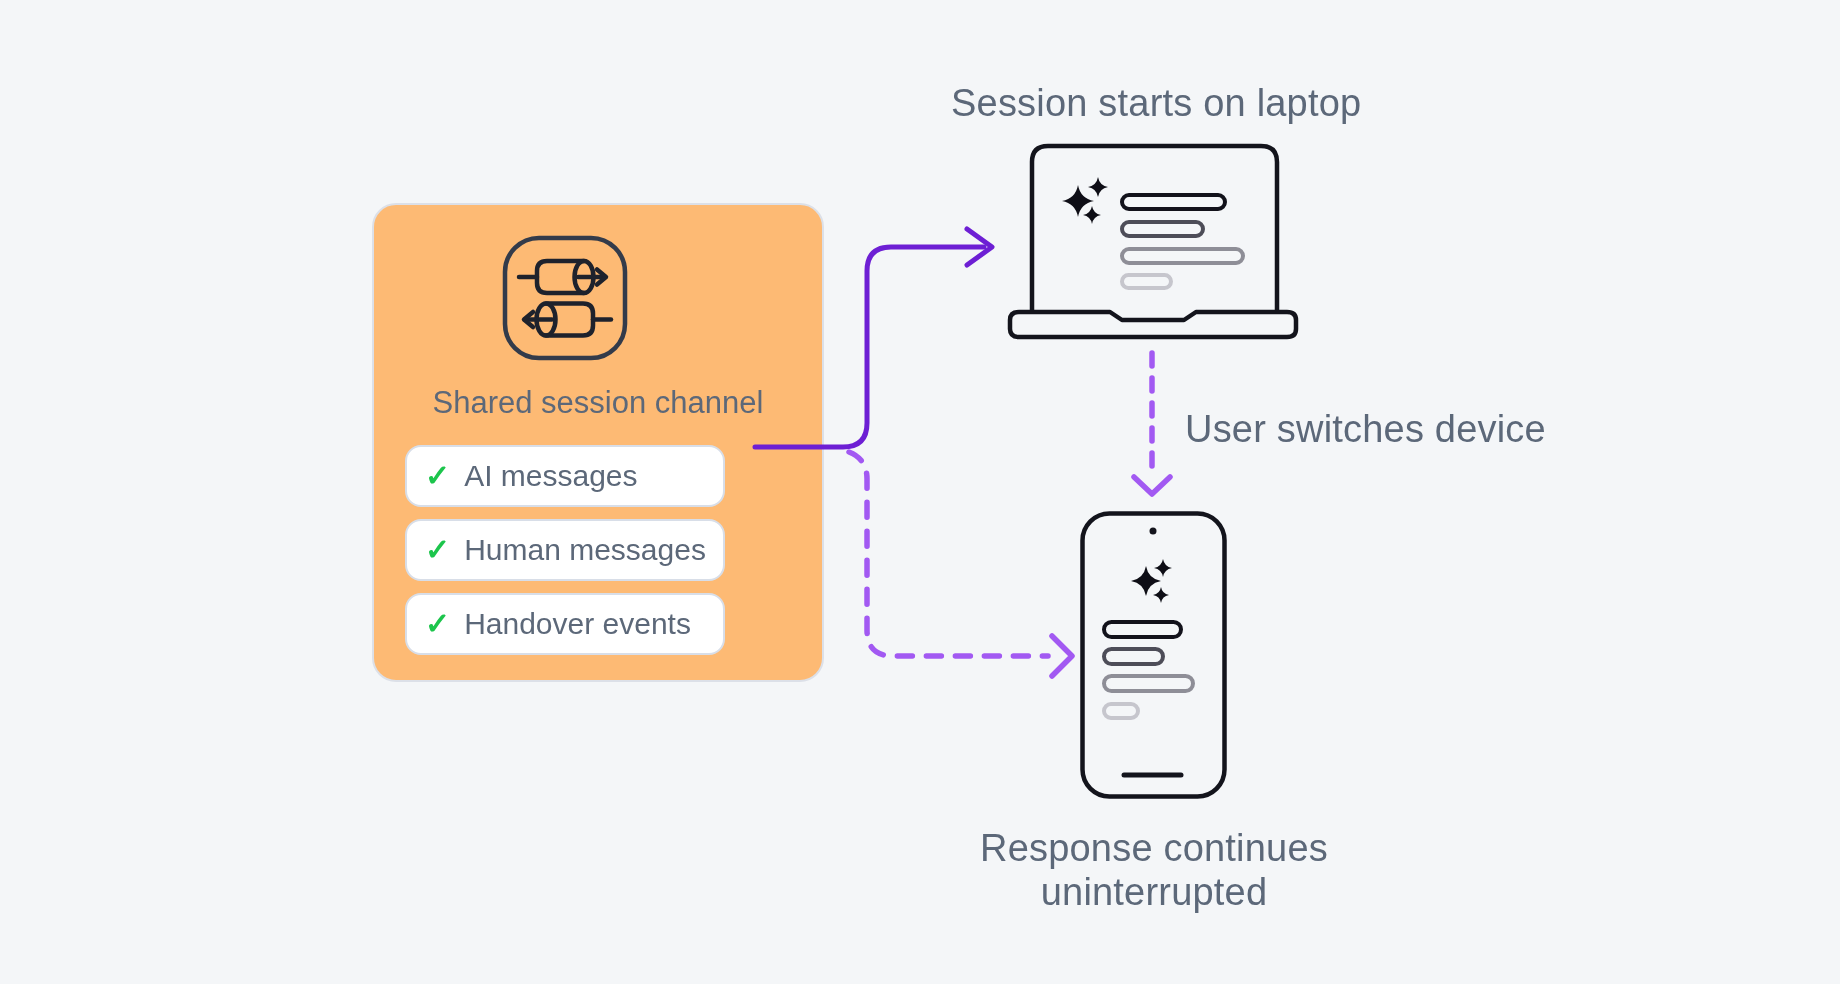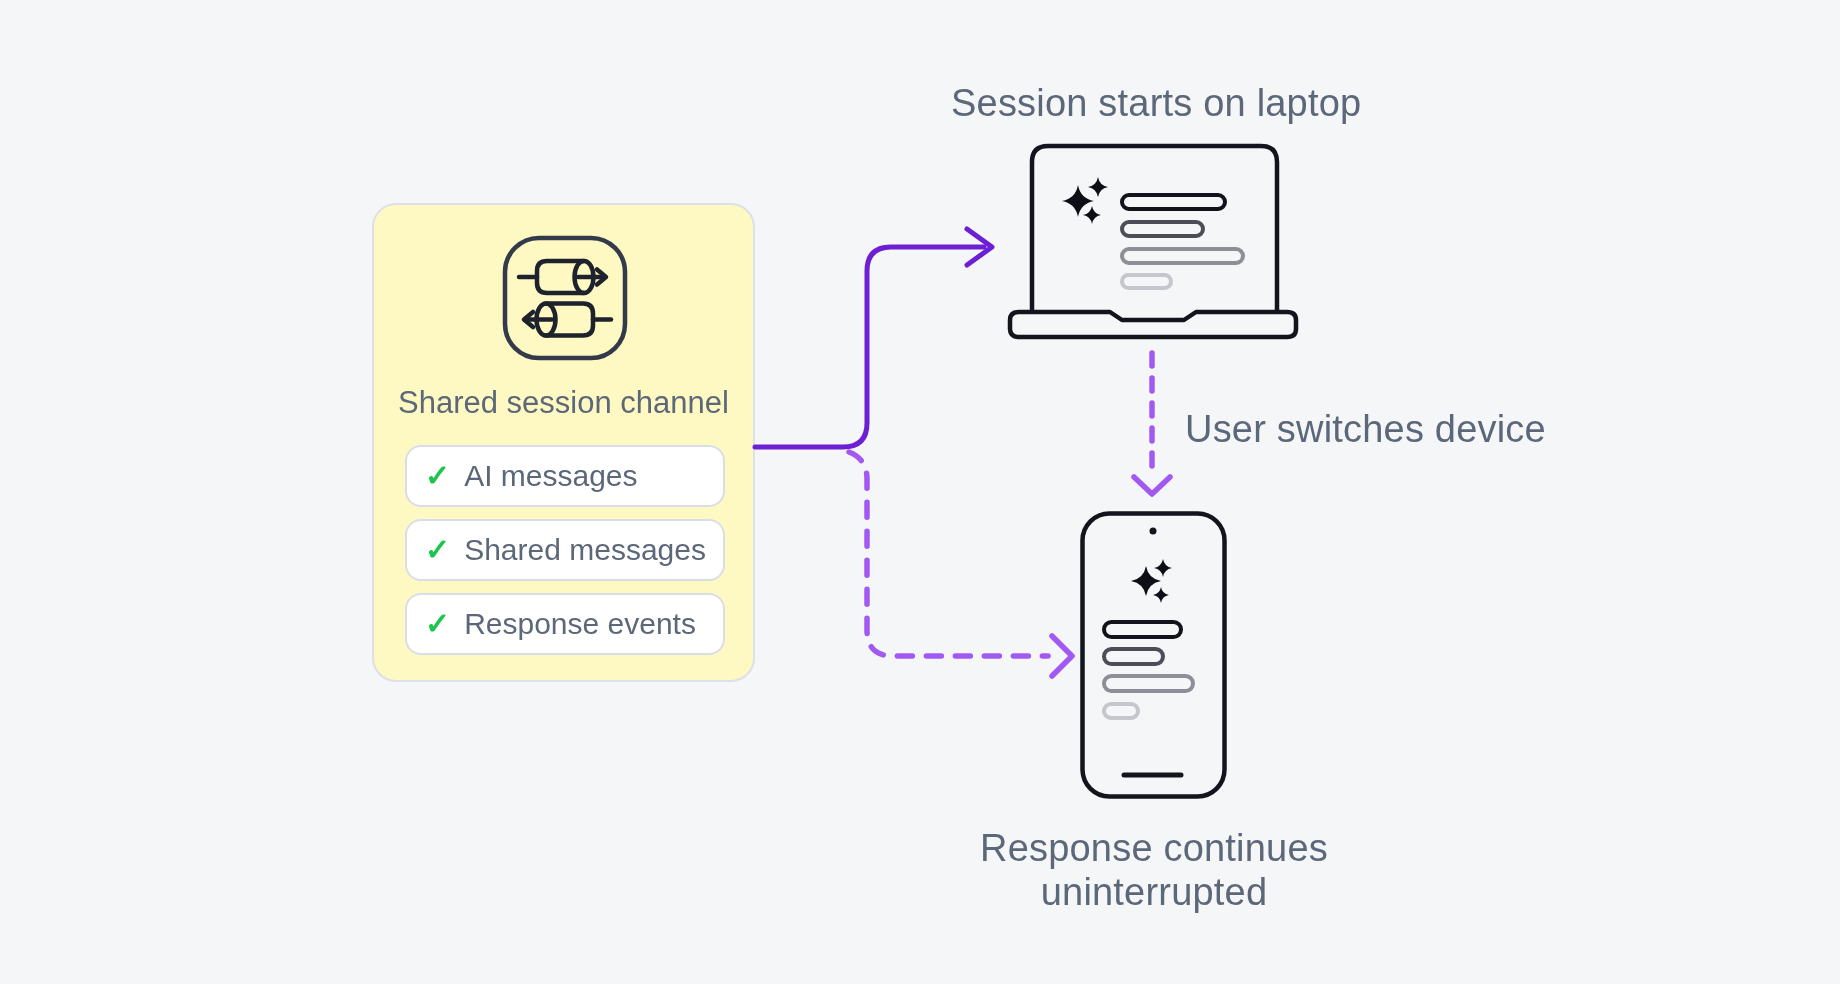--- a/index.html
+++ b/index.html
@@ -26,22 +26,22 @@
     color: #5c6879;
     font-size: 38px;
     font-weight: 500;
     letter-spacing: 0.2px;
     text-align: center;
     white-space: nowrap;
   }
   .card {
     position: absolute;
     left: 372px; top: 203px;
-    width: 383px; height: 479px;
-    background: #fef9c3;
+    width: 452px; height: 479px;
+    background: #fdba74;
     border: 2px solid #dcе0e8;
     border: 2px solid #dce0e8;
     border-radius: 24px;
     box-sizing: border-box;
   }
   .card-icon-wrap {
     position: absolute;
     left: 128px; top: 30px;
     width: 126px; height: 126px;
   }
@@ -117,25 +117,25 @@
       </svg>
     </div>
     <div class="card-title">Shared session channel</div>
     <div class="card-items">
       <div class="card-item">
         <span class="check">✓</span>
         <span class="item-label">AI messages</span>
       </div>
       <div class="card-item">
         <span class="check">✓</span>
-        <span class="item-label">Shared messages</span>
+        <span class="item-label">Human messages</span>
       </div>
       <div class="card-item">
         <span class="check">✓</span>
-        <span class="item-label">Response events</span>
+        <span class="item-label">Handover events</span>
       </div>
     </div>
   </div>
 
   <svg class="overlay" viewBox="0 0 1840 984">
 
     <g stroke="#6d1fd4" stroke-width="5" fill="none" stroke-linecap="round" stroke-linejoin="round">
       <path d="M 755 447 L 843 447 Q 867 447 867 423 L 867 271 Q 867 247 891 247 L 984 247"></path>
       <path d="M 967 229 L 992 247 L 967 265"></path>
     </g>

